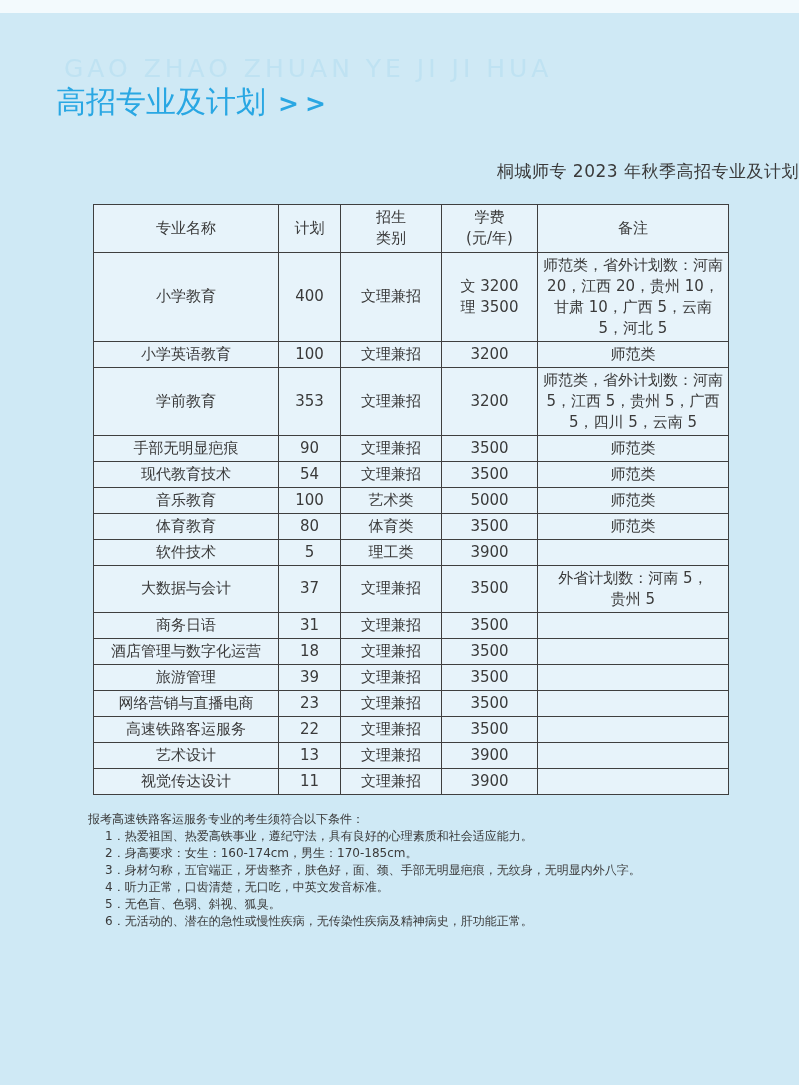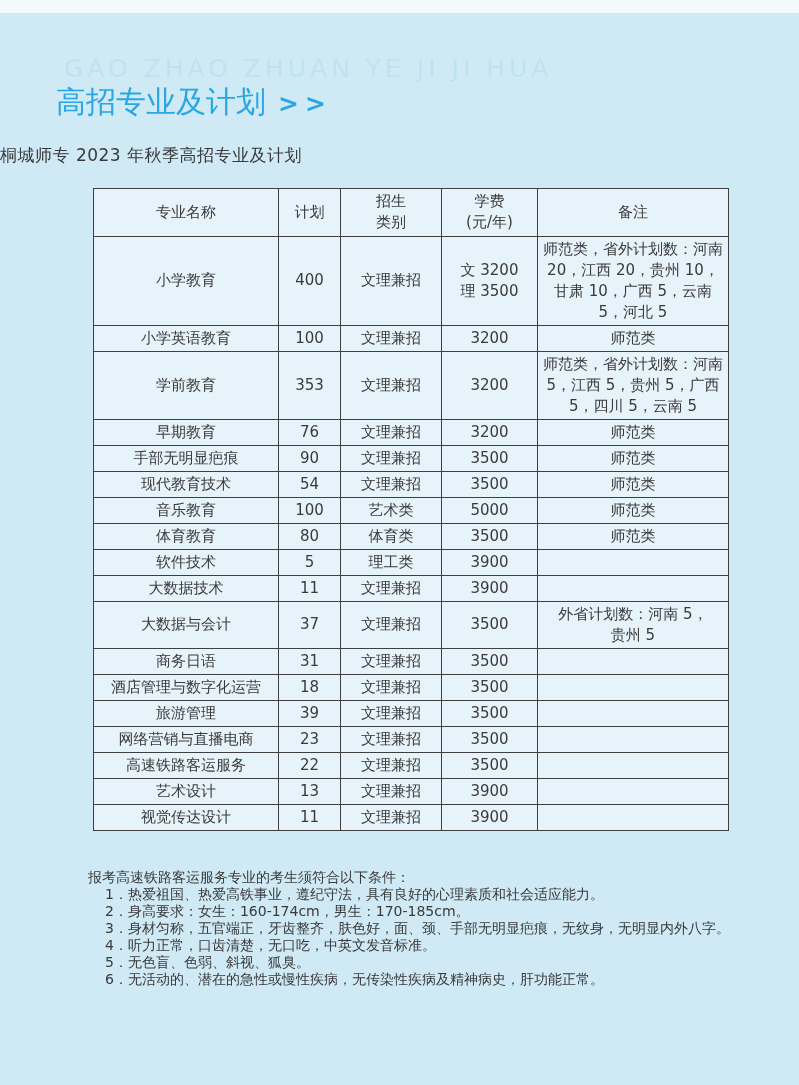--- a/index.html
+++ b/index.html
@@ -44,22 +44,22 @@
   }
   .heading .arrows{
     font-size:25px;
     letter-spacing:6px;
     margin-left:12px;
     font-weight:bold;
   }
   .table-title{
     font-size:17px;
     font-weight:normal;
-    text-align:left;
-    margin:24px 0 0 0;
+    text-align:right;
+    margin:40px 0 0 0;
     color:var(--text);
     letter-spacing:0.5px;
   }
   table{
     border-collapse:collapse;
     table-layout:fixed;
     width:635px;
     margin:21px 0 0 93px;
     background:var(--panel);
     border:1px solid var(--border);
@@ -72,23 +72,23 @@
     font-weight:normal;
     line-height:21px;
     padding:2px 5px;
     white-space:pre-line;
     overflow:hidden;
   }
   thead tr{height:48px;}
   tbody tr{height:26px;}
   td.left{text-align:center;}
   .notes{
-    margin:38px 0 0 88px;
+    margin:16px 0 0 88px;
     width:645px;
-    font-size:14px;
+    font-size:12px;
     line-height:17px;
     color:var(--text);
   }
   .note-item{text-indent:17px;}
 </style>
 </head>
 <body>
 
 <div class="top-strip"></div>
 
@@ -137,27 +137,20 @@
         <td>师范类</td>
       </tr>
       <tr>
         <td>学前教育</td>
         <td>353</td>
         <td>文理兼招</td>
         <td>3200</td>
         <td class="left">师范类，省外计划数：河南 5，江西 5，贵州 5，广西 5，四川 5，云南 5</td>
       </tr>
       <tr>
-        <td>早期教育</td>
-        <td>76</td>
-        <td>文理兼招</td>
-        <td>3200</td>
-        <td>师范类</td>
-      </tr>
-      <tr>
         <td>手部无明显疤痕</td>
         <td>90</td>
         <td>文理兼招</td>
         <td>3500</td>
         <td>师范类</td>
       </tr>
       <tr>
         <td>现代教育技术</td>
         <td>54</td>
         <td>文理兼招</td>
@@ -175,27 +168,20 @@
         <td>体育教育</td>
         <td>80</td>
         <td>体育类</td>
         <td>3500</td>
         <td>师范类</td>
       </tr>
       <tr>
         <td>软件技术</td>
         <td>5</td>
         <td>理工类</td>
-        <td>3900</td>
-        <td></td>
-      </tr>
-      <tr>
-        <td>大数据技术</td>
-        <td>11</td>
-        <td>文理兼招</td>
         <td>3900</td>
         <td></td>
       </tr>
       <tr>
         <td>大数据与会计</td>
         <td>37</td>
         <td>文理兼招</td>
         <td>3500</td>
         <td class="left">外省计划数：河南 5，
 贵州 5</td>

